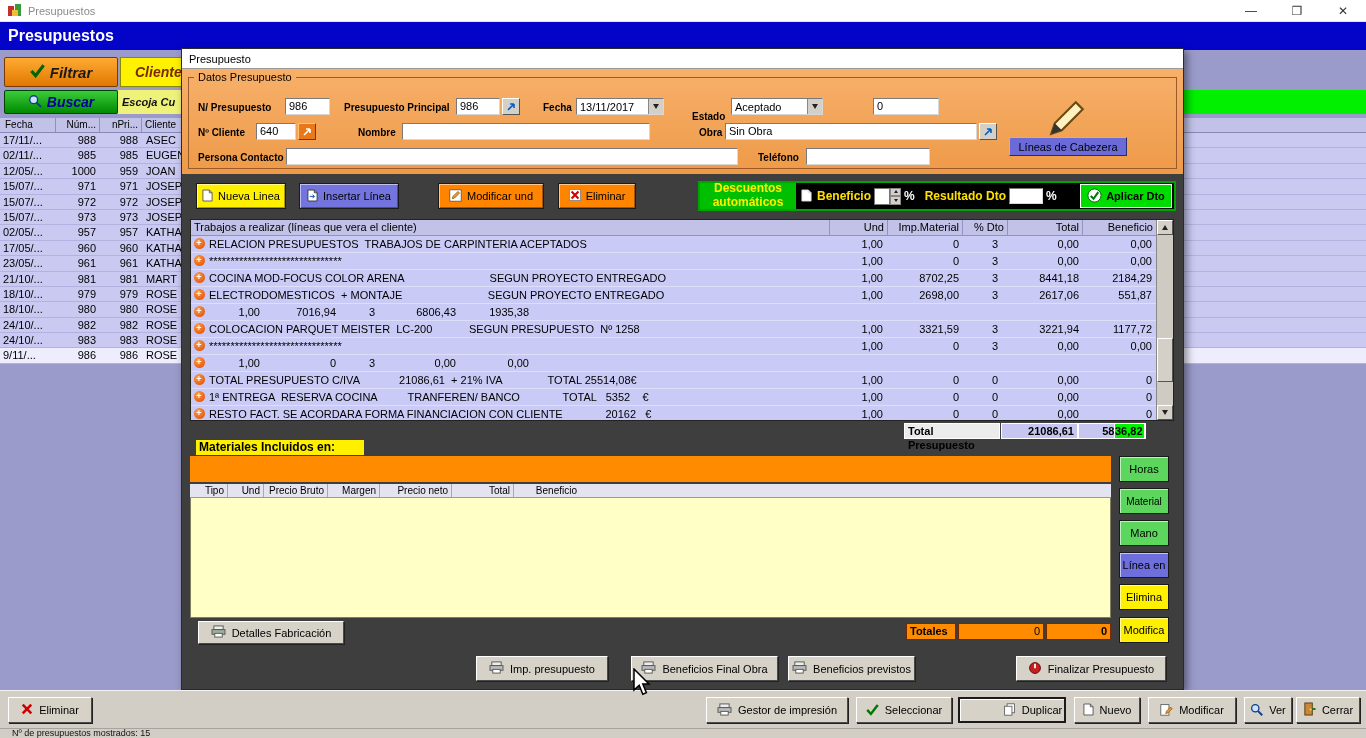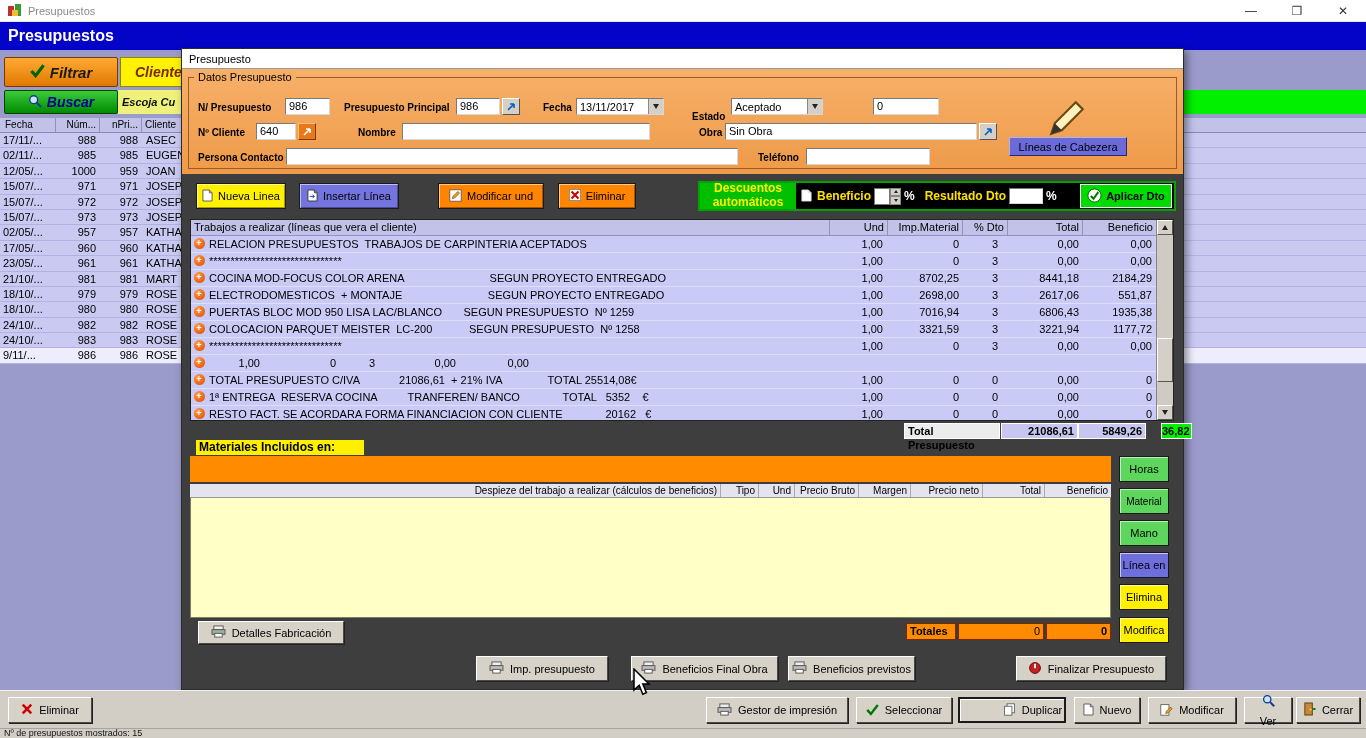--- a/index.html
+++ b/index.html
@@ -89,21 +89,21 @@
   .col-ben{width:73px;text-align:right;padding-right:4px;}
   .h-title{flex:1;padding-left:4px;}
   .vscroll{width:17px;background:#CFCBC3;border-left:1px solid #888;position:relative;}
   .sarr{position:absolute;left:0;width:16px;height:15px;background:#D4D0C8;border:1px solid;border-color:#FFF #555 #555 #FFF;display:flex;align-items:center;justify-content:center;}
   .sthumb{position:absolute;left:0;top:118px;width:16px;height:44px;background:#D4D0C8;border:1px solid;border-color:#FFF #555 #555 #FFF;}
 
   .totrow span{position:absolute;height:16px;border:1px solid #FFF;font-weight:bold;font-size:11px;line-height:14px;}
   .tr-lab{left:722px;top:374px;width:96px;background:#ECECEC;padding-left:3px;}
   .tr-v1{left:819px;top:374px;width:77px;background:#C6C6F0;text-align:right;padding-right:3px;}
   .tr-v2{left:896px;top:374px;width:68px;background:#C6C6F0;text-align:right;padding-right:3px;}
-  .tr-v3{left:979px;top:374px;width:31px;background:#00F000;text-align:right;padding-right:2px;}
+  .tr-v3{left:932px;top:374px;width:31px;background:#00F000;text-align:right;padding-right:2px;}
 
   .materiales{left:14px;top:391px;width:168px;height:15px;background:#FFF000;font-weight:bold;font-size:12px;line-height:15px;padding-left:3px;}
   .orangebar{left:8px;top:407px;width:921px;height:26px;background:#FF8C00;}
   .dhead{left:8px;top:435px;width:921px;height:14px;background:#E4E4F0;border-bottom:1px solid #999;display:flex;font-size:10px;}
   .dhead span{border-right:1px solid #AAA;padding:1px 3px;text-align:right;}
   .dh-title{flex:1;text-align:left;padding-left:4px;}
   .dh-tipo{width:38px;}.dh-und{width:36px;}.dh-pb{width:64px;}.dh-mar{width:52px;}.dh-pn{width:72px;}.dh-tot{width:62px;}.dh-ben{width:66px;}
   .yellowarea{left:8px;top:449px;width:921px;height:120px;background:#FFFFC6;border:1px solid #808060;border-top:none;}
 
   .sidebtn{left:937px;width:50px;height:26px;display:flex;align-items:center;justify-content:center;font-size:11px;border:1px solid #1A1A1A;box-shadow:inset 1px 1px 0 rgba(255,255,255,.6);}
@@ -115,21 +115,21 @@
   .detalles{left:16px;top:572px;width:146px;height:23px;}
   .totales-lab{left:724px;top:574px;width:50px;height:17px;background:#FF8C00;border:1px solid #7A2800;font-weight:bold;line-height:15px;padding-left:3px;}
   .totales-v1{left:776px;top:574px;width:86px;height:17px;background:#FF8C00;border:1px solid #7A2800;text-align:right;line-height:15px;padding-right:3px;}
   .totales-v2{left:864px;top:574px;width:65px;height:17px;background:#FF8C00;border:1px solid #7A2800;text-align:right;font-weight:bold;line-height:15px;padding-right:3px;}
   .fbtn{top:607px;height:25px;}
 
   
   .bottombar{left:0;top:690px;width:1366px;height:38px;background:#D2CEC6;border-top:1px solid #F2F2F2;}
   .bbtn{position:absolute;top:697px;height:26px;}
   .bbtn.def{border:2px solid #1A1A1A;box-shadow:inset 1px 1px 0 #FFF;padding-left:41px;}
-  .statusbar{left:0;top:728px;width:1366px;height:10px;background:#D2CEC6;border-top:1px solid #A8A49C;font-size:9px;line-height:9px;padding-left:4px;color:#111;}
+  .statusbar{left:0;top:728px;width:1366px;height:10px;background:#D2CEC6;border-top:1px solid #A8A49C;font-size:9px;line-height:9px;padding-left:12px;color:#111;}
 
   .cursor{left:632px;top:668px;z-index:99;pointer-events:none;}
 </style>
 </head>
 <body>
 
 <div class="abs titlebar">
   <span class="appicon">
     <svg width="15" height="15">
         <rect x="1" y="4" width="6" height="10" fill="#C03030"></rect>
@@ -446,21 +446,20 @@
             <span class="col-und">1,00</span>
             <span class="col-imp">2698,00</span>
             <span class="col-dto">3</span>
             <span class="col-tot">2617,06</span>
             <span class="col-ben">551,87</span>
           </div>
           <div class="trow">
             <span class="tic">
               <i>+</i>
             </span>
-            <span class="t-desc">PUERTAS BLOC MOD 950 LISA LAC/BLANCO       SEGUN PRESUPUESTO  Nº 1259</span>
             <span class="col-und">1,00</span>
             <span class="col-imp">7016,94</span>
             <span class="col-dto">3</span>
             <span class="col-tot">6806,43</span>
             <span class="col-ben">1935,38</span>
           </div>
           <div class="trow">
             <span class="tic">
               <i>+</i>
             </span>
@@ -542,21 +541,20 @@
     <span class="tr-lab">Total Presupuesto</span>
     <span class="tr-v1">21086,61</span>
     <span class="tr-v2">5849,26</span>
     <span class="tr-v3">36,82</span>
   </div>
 
   <div class="abs materiales">Materiales Incluidos en:</div>
   <div class="abs orangebar"></div>
 
   <div class="abs dhead">
-    <span class="dh-title">Despieze del trabajo a realizar (cálculos de beneficios)</span>
     <span class="dh-tipo">Tipo</span>
     <span class="dh-und">Und</span>
     <span class="dh-pb">Precio Bruto</span>
     <span class="dh-mar">Margen</span>
     <span class="dh-pn">Precio neto</span>
     <span class="dh-tot">Total</span>
     <span class="dh-ben" style="border-right:none;">Beneficio</span>
   </div>
   <div class="abs yellowarea"></div>
 
@@ -649,21 +647,21 @@
       </svg></span>
   <span>Nuevo</span>
 </div>
 <div class="abs gray3d bbtn" style="left:1148px;width:88px;">
   <span><svg width="13" height="13" viewBox="0 0 16 16">
         <rect x="1" y="2" width="10" height="13" fill="#FFF" stroke="#555"></rect>
         <path d="M7 13l1-3 5-5 2 2-5 5z" fill="#E8A020" stroke="#804000" stroke-width="0.8"></path>
       </svg></span>
   <span>Modificar</span>
 </div>
-<div class="abs gray3d bbtn" style="left:1244px;width:48px;flex-direction:column;">
+<div class="abs gray3d bbtn" style="left:1244px;width:48px;">
   <span><svg width="13" height="13" viewBox="0 0 16 16">
         <circle cx="6.5" cy="6.5" r="4.5" fill="#CDE4FF" stroke="#113A8A" stroke-width="1.6"></circle>
         <line x1="10" y1="10" x2="15" y2="15" stroke="#113A8A" stroke-width="2.4"></line>
       </svg></span>
   <span>Ver</span>
 </div>
 <div class="abs gray3d bbtn" style="left:1296px;width:64px;">
   <span><svg width="13" height="14" viewBox="0 0 14 15">
         <rect x="2" y="1" width="8" height="13" fill="#C8873A" stroke="#5A3A10"></rect>
         <circle cx="8.2" cy="8" r="1" fill="#FFE060"></circle>

